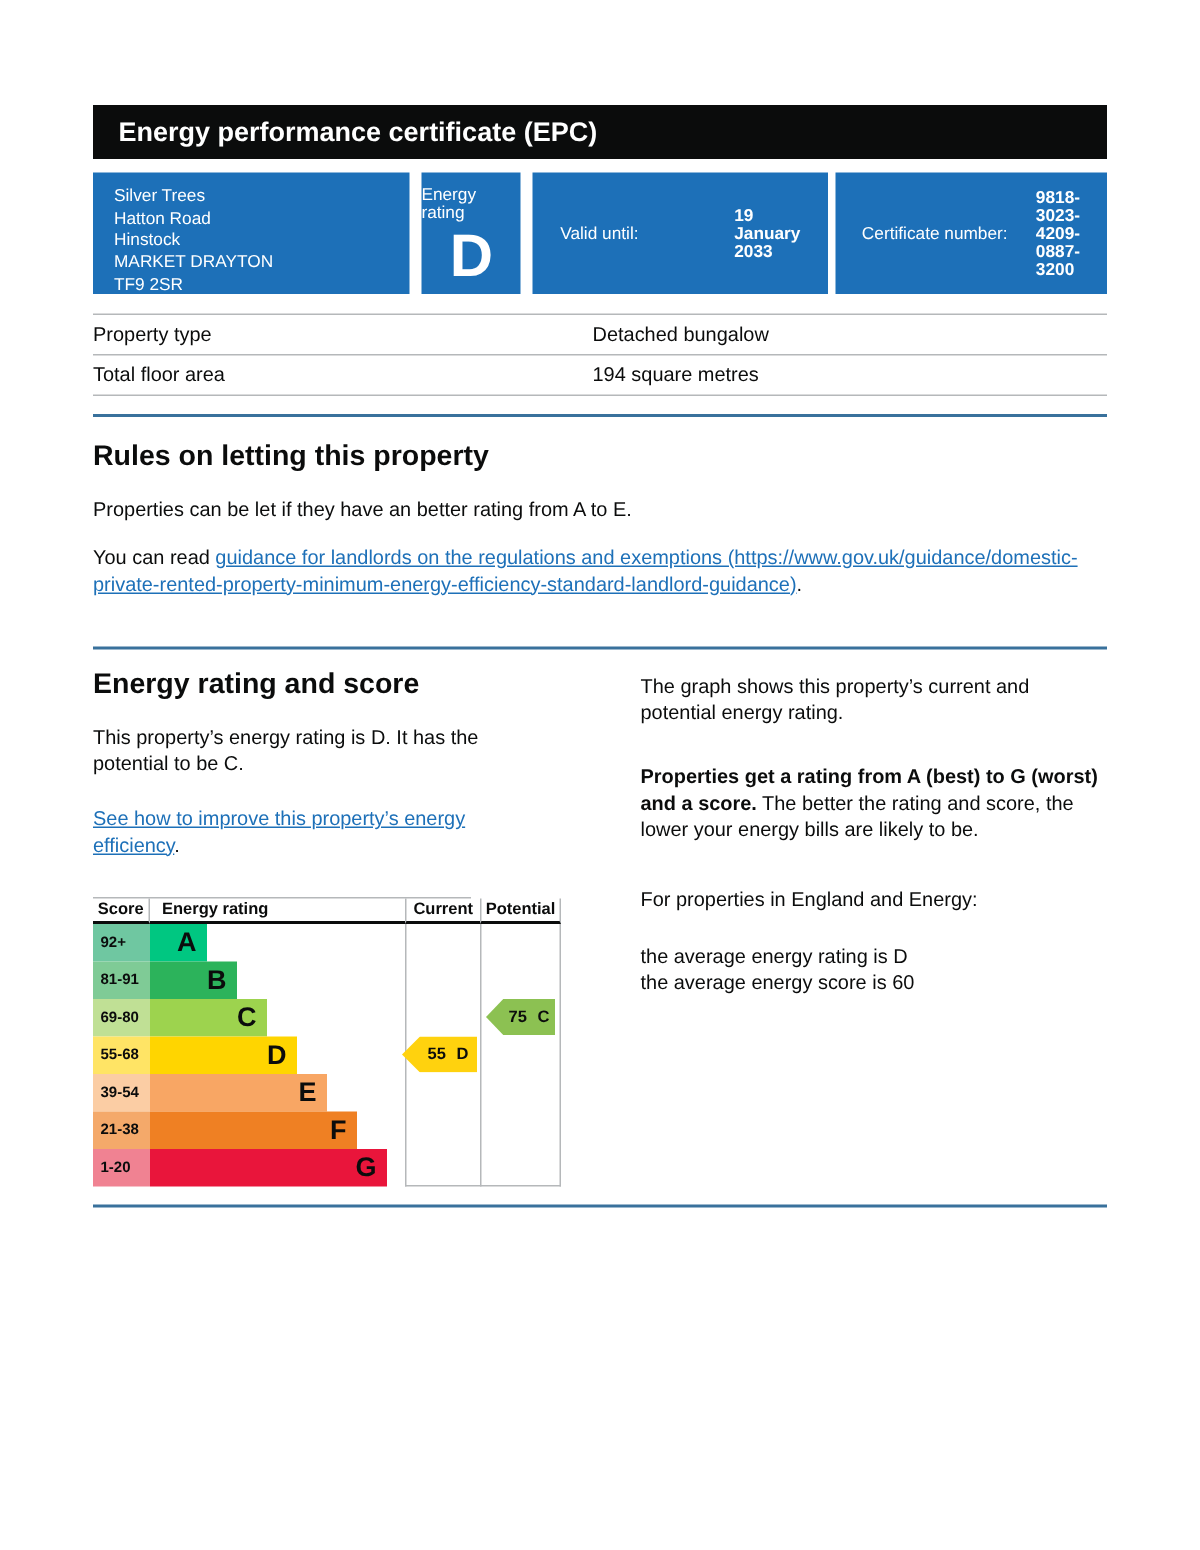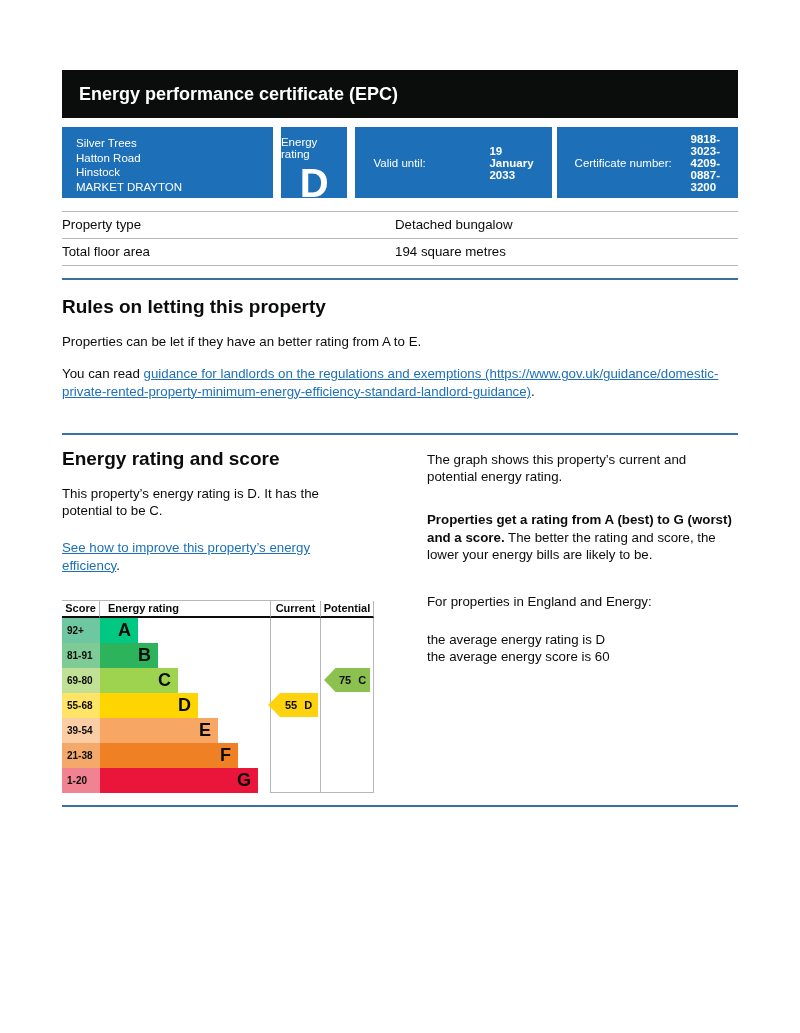--- a/index.html
+++ b/index.html
@@ -3,25 +3,25 @@
 <meta charset="utf-8">
 <style>
   html, body { margin:0; padding:0; background:#ffffff; }
   body {
     width:800px; height:1033px; overflow:hidden;
     font-family:"Liberation Sans", sans-serif; color:#0b0c0c;
   }
   .page { padding:70px 62px 0 62px; box-sizing:border-box; }
 
   
-  .epc-header { background:#0b0c0c; height:48px; display:flex; align-items:center; padding:0 17px;text-align:right; }
+  .epc-header { background:#0b0c0c; height:36px; display:flex; align-items:center; padding:0 17px;text-align:right; }
   .epc-header .title { color:#ffffff; font-size:18px; font-weight:bold; }
 
   
-  .summary-row { display:flex; gap:8px; margin-top:9px; height:71px; }
+  .summary-row { display:flex; gap:8px; margin-top:9px; height:81px; }
   .blue-box { background:#1d70b8; color:#ffffff; box-sizing:border-box; }
   .addr-box { width:248px; padding:9px 14px; font-size:11.5px; line-height:1.28; }
   .rating-box { width:80px; display:flex; flex-direction:column; align-items:center; padding-top:9px; }
   .rating-box .lbl { font-size:11.5px; }
   .rating-box .big { font-size:40px; font-weight:bold; line-height:1; margin-top:3px; }
   .validity { flex:1; display:flex; flex-direction:row; gap:5px; }
   .vrow { flex:1; display:flex; align-items:center; padding:0 18px; font-size:11.5px; }
   .vlabel { width:116px; flex:none; }
   .vvalue { font-weight:bold; }
 

